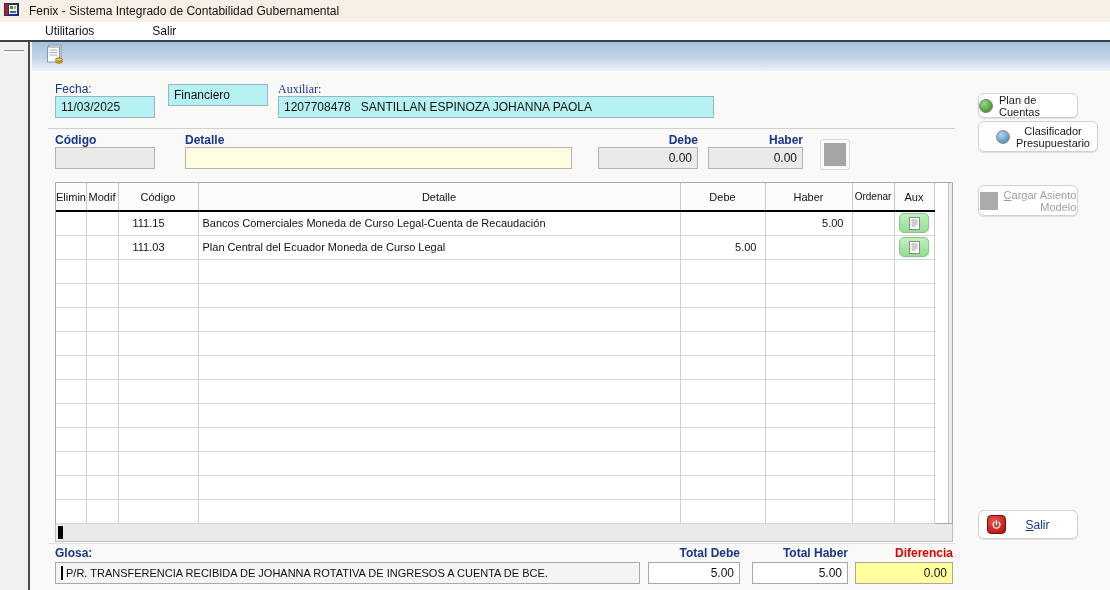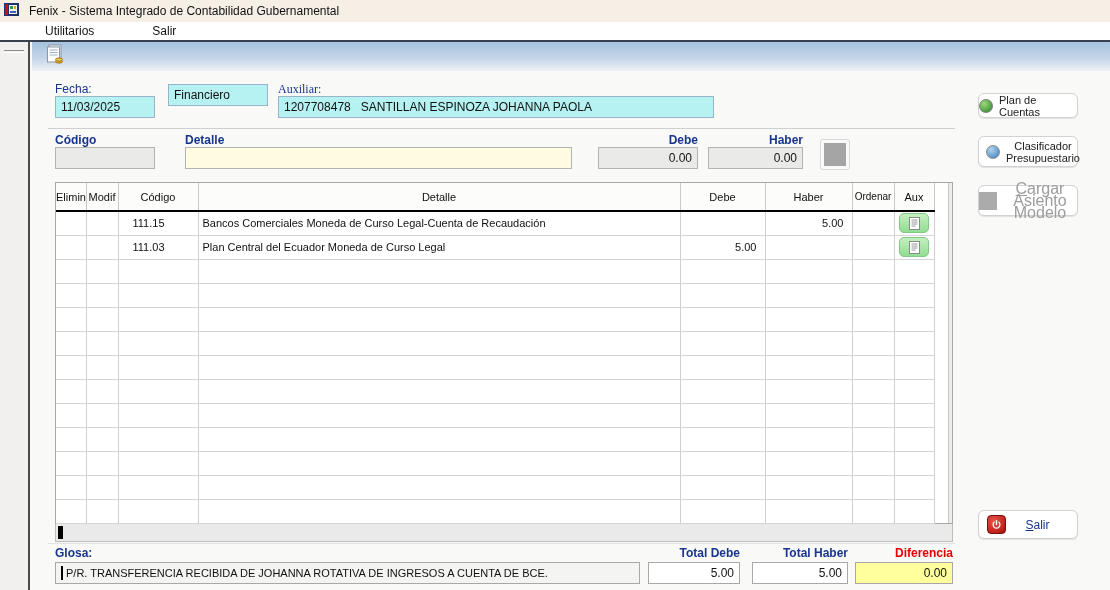--- a/index.html
+++ b/index.html
@@ -134,21 +134,21 @@
   <span class="abs lbl" style="left:278px; top:82px;font-family:Liberation Serif, serif;">Auxiliar:</span>
 
   <div class="abs field" style="left:55px;  top:96px; width:100px;">11/03/2025</div>
   <div class="abs field" style="left:168px; top:84px; width:100px;">Financiero</div>
   <div class="abs field" style="left:278px; top:96px; width:436px;">1207708478   SANTILLAN ESPINOZA JOHANNA PAOLA</div>
 
   <div class="abs sidebtn" style="left:978px; top:93px; width:100px; height:25px;">
     <span class="sphere green"></span>
     <span>Plan de Cuentas</span>
   </div>
-  <div class="abs sidebtn" style="left:978px; top:136px; width:100px; height:31px;padding-left:10px;">
+  <div class="abs sidebtn" style="left:978px; top:121px; width:120px; height:31px;padding-left:10px;">
     <span class="sphere blue"></span>
     <span class="two">
       <span style="display:block;">Clasificador</span>
       <span style="display:block;">Presupuestario</span>
     </span>
   </div>
 
   <div class="abs hline" style="left:48px; top:128px; width:907px;"></div>
 
   <span class="abs lbl b" style="left:55px;  top:133px;">Código</span>
@@ -342,21 +342,21 @@
       </tbody>
     </table>
     <div class="vscroll"></div>
   </div>
   <div class="abs hscroll">
     <div class="hthumb"></div>
   </div>
 
   <div class="abs sidebtn" style="left:978px; top:185px; width:100px; height:31px;">
     <span style="width:18px; height:18px; background:#ababab; flex:0 0 auto;"></span>
-    <span class="two disabled" style="font-size:16px;">
+    <span class="two disabled" style="font-size:11px;text-align:right;">
       <span class="accel" style="display:block;">Cargar Asiento</span>
       <span style="display:block;">Modelo</span>
     </span>
   </div>
 
   <div class="abs sidebtn" style="left:978px; top:510px; width:100px; height:29px; justify-content:flex-start; padding:0 8px; gap:0;">
     <span class="powericon">
       <svg width="11" height="11" viewBox="0 0 16 16">
         <path d="M8 2.5 L8 8" stroke="#fff" stroke-width="2" stroke-linecap="round"></path>
         <path d="M4.6 4.6 a5 5 0 1 0 6.8 0" stroke="#fff" stroke-width="1.8" fill="none" stroke-linecap="round"></path>

